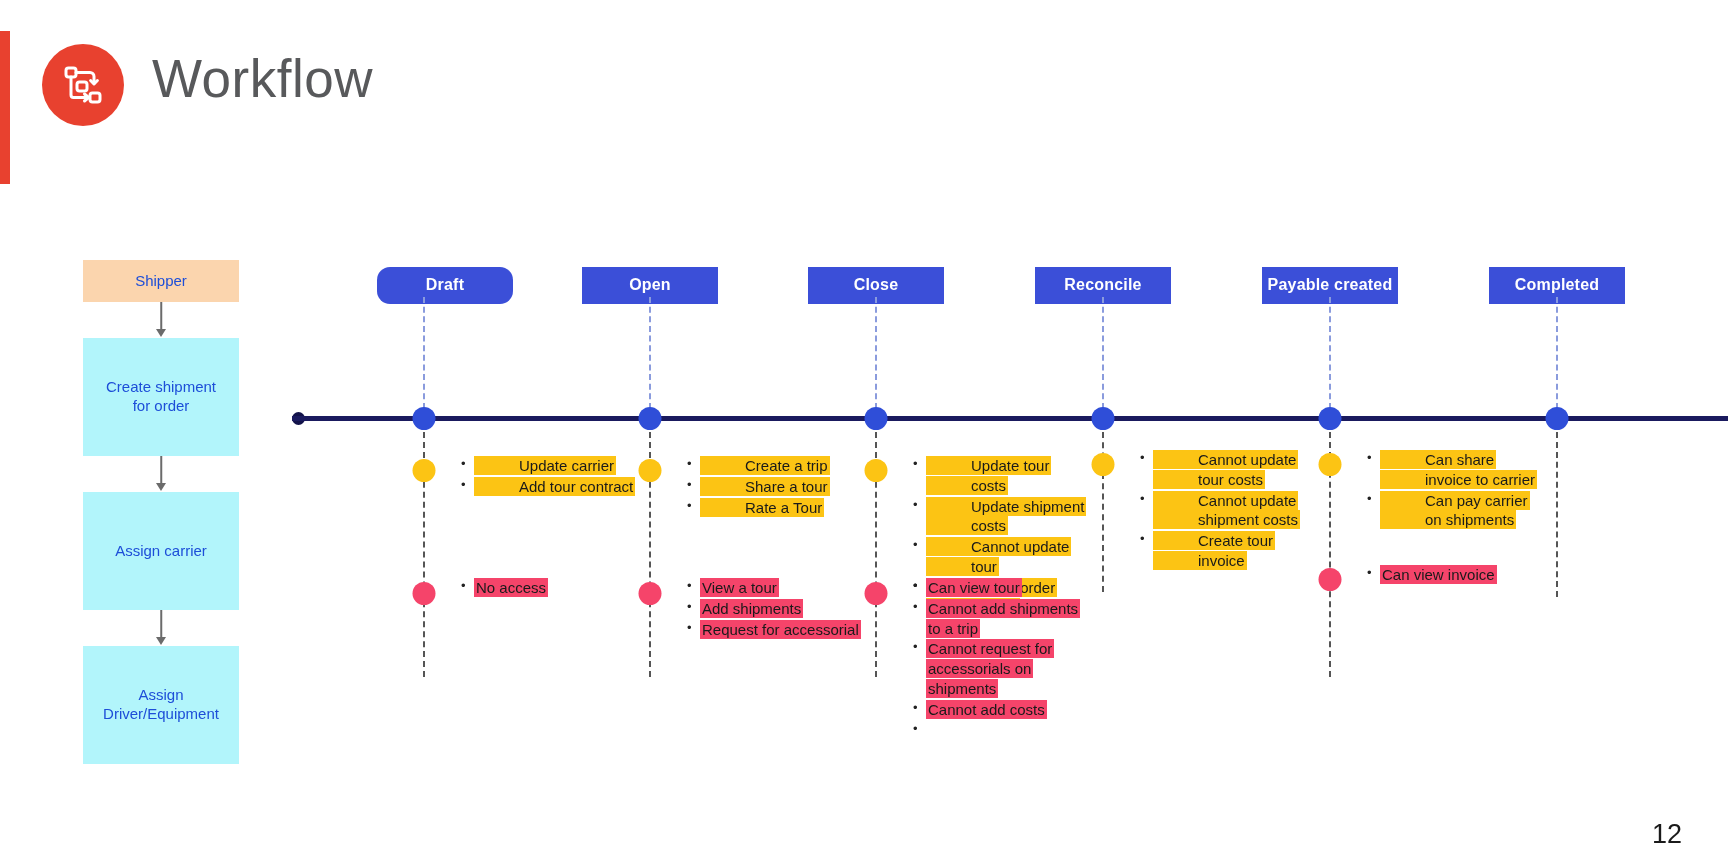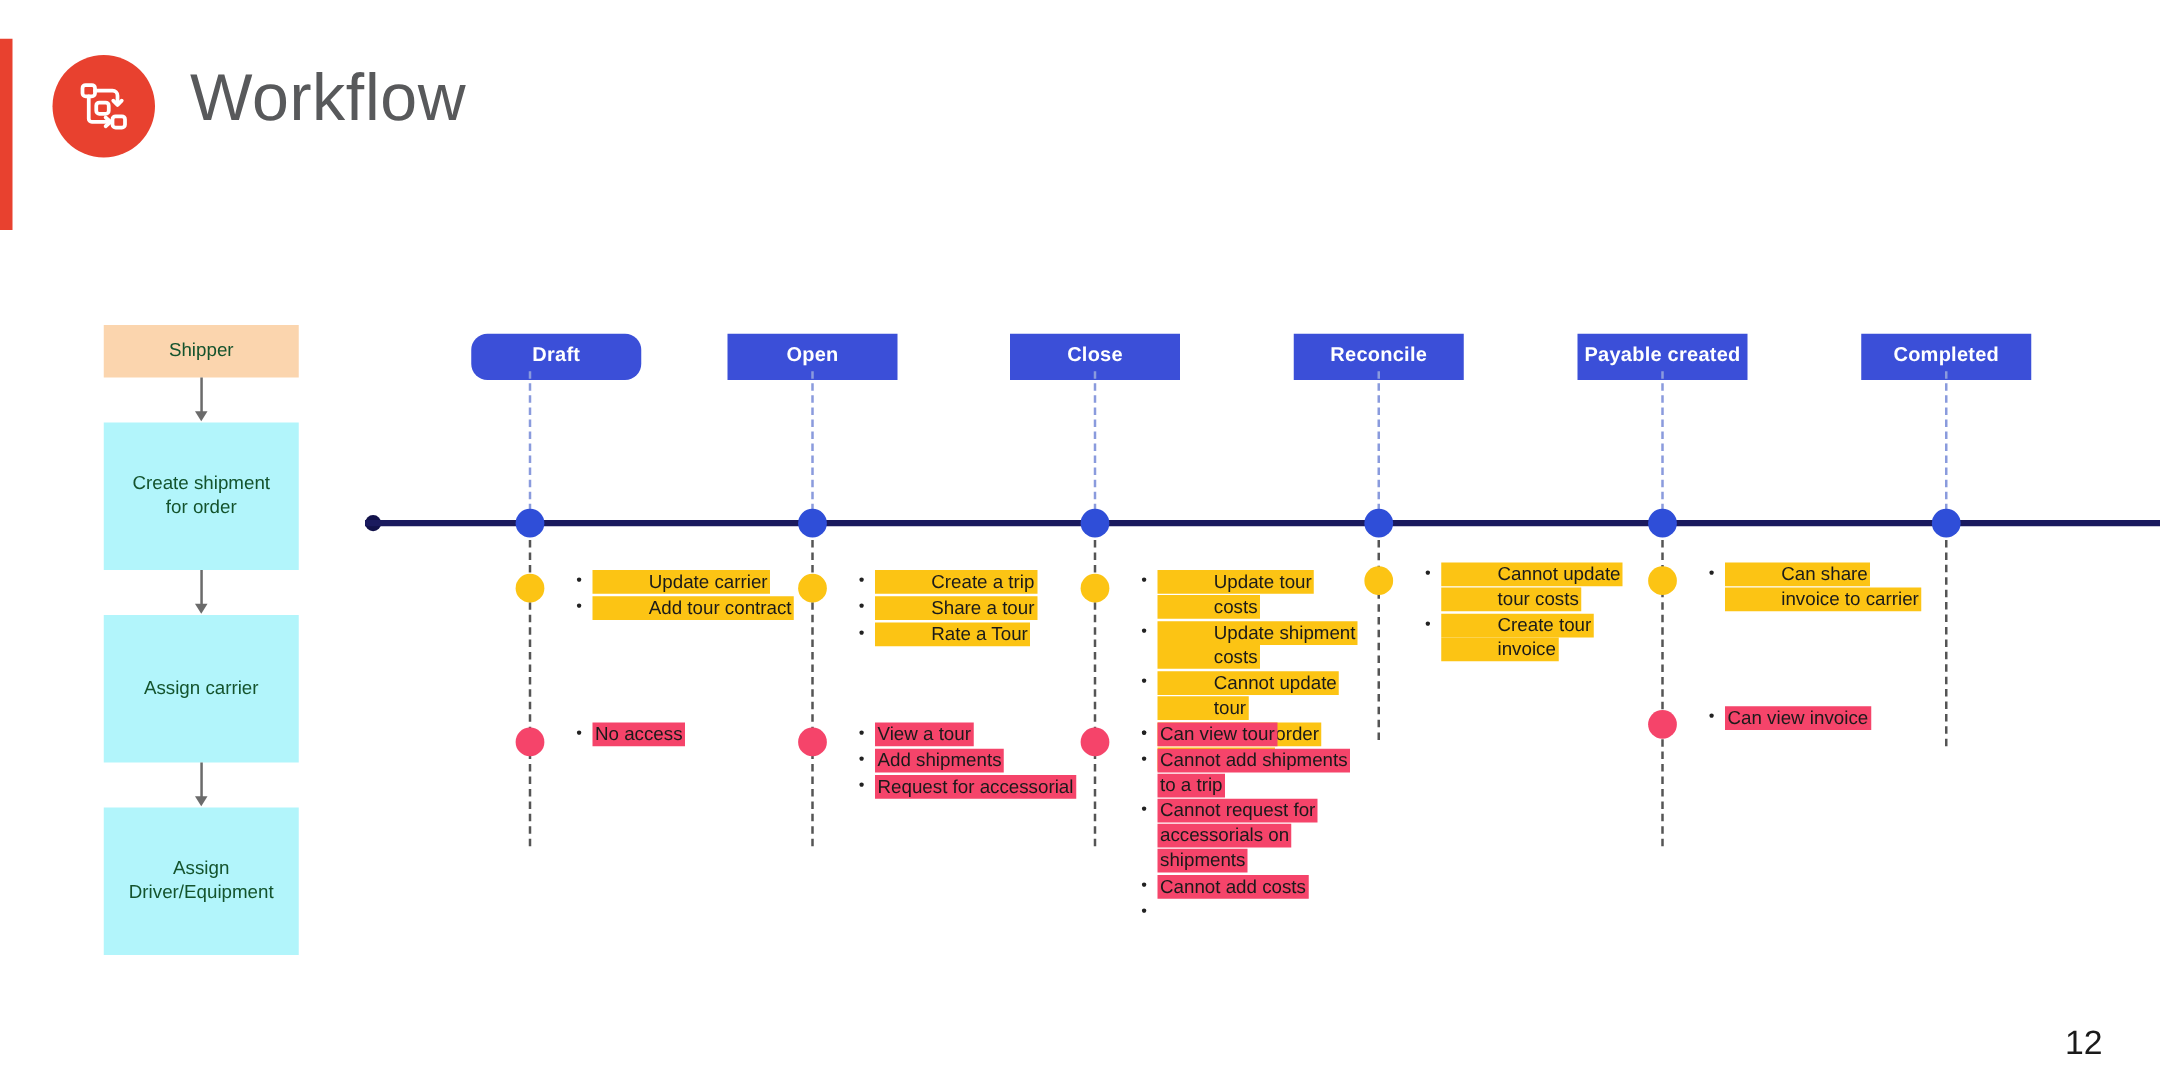--- a/index.html
+++ b/index.html
@@ -56,21 +56,21 @@
     width: 156px;
   }
   .flow-box {
     width: 156px;
     box-sizing: border-box;
     display: flex;
     align-items: center;
     justify-content: center;
     text-align: center;
     font-size: 15px;
-    color: #14532d;
+    color: #1d4ed8;
     line-height: 1.25;
     padding: 4px 22px;
   }
   .flow-box.shipper {
     background: #fbd5ae;
     height: 42px;
   }
   .flow-box.cyan {
     background: #b2f5fb;
     height: 118px;
@@ -323,26 +323,28 @@
         <li><span class="hl">Can view tour</span></li>
         <li><span class="hl">Cannot add shipments to a trip</span></li>
         <li><span class="hl">Cannot request for accessorials on shipments</span></li>
         <li><span class="hl">Cannot add costs</span></li>
         <li class="empty"><span class="hl"></span></li>
       </ul>
     </div>
     <div class="ann yellow" style="left: 1139px; top: 450px; width: 178px;">
       <ul>
         <li><span class="hl">Cannot update tour costs</span></li>
+        <li><span class="hl">Cannot update shipment costs</span></li>
         <li><span class="hl">Create tour invoice</span></li>
       </ul>
     </div>
     <div class="ann yellow" style="left: 1366px; top: 450px; width: 178px;">
       <ul>
         <li><span class="hl">Can share invoice to carrier</span></li>
+        <li><span class="hl">Can pay carrier on shipments</span></li>
       </ul>
     </div>
     <div class="ann pink" style="left: 1366px; top: 565px; width: 178px;">
       <ul>
         <li><span class="hl">Can view invoice</span></li>
       </ul>
     </div>
   </div>
 
 <div id="slide-number">12</div>

